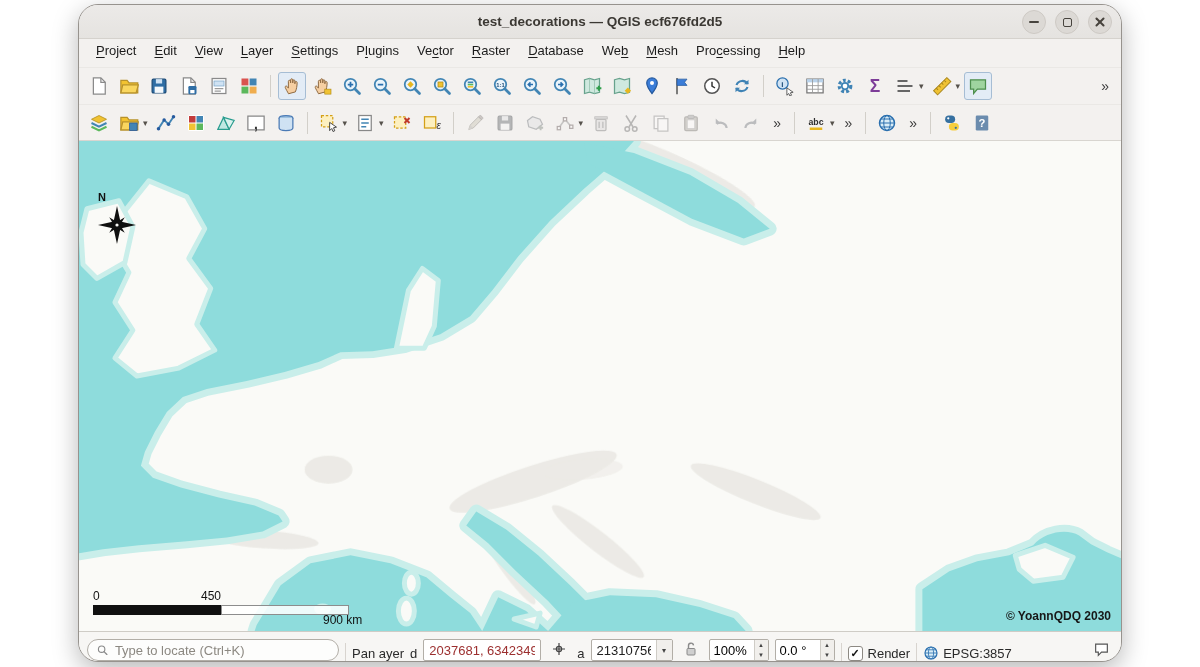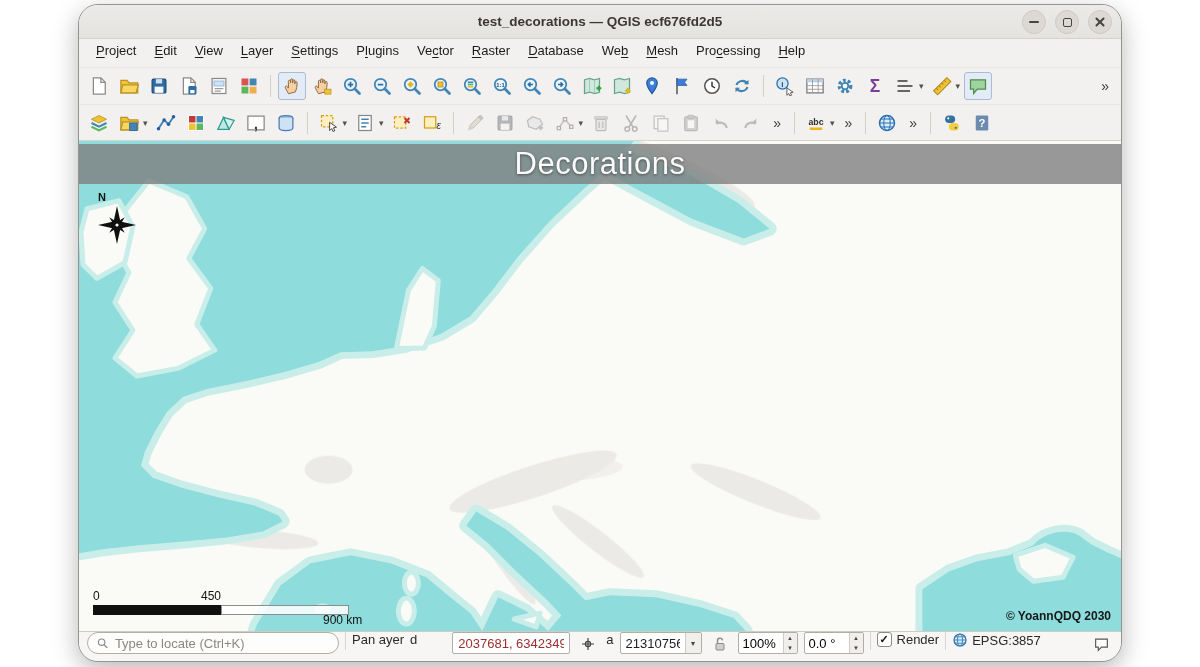--- a/index.html
+++ b/index.html
@@ -57,30 +57,30 @@
   .sb-0 { position:absolute; left:0; }
   .sb-450 { position:absolute; left:108px; }
   .sb-900 { position:absolute; left:230px; white-space:nowrap;margin-top:24px; }
   .sb-bar { display:flex; height:10px; margin-top:1px; }
   .sb-seg1 { width:128px; background:#101010; }
   .sb-seg2 { width:128px; background:rgba(255,255,255,.85); border:1px solid #8d8d8d; }
   .copyright { position:absolute; right:10px; bottom:8px; font-size:12px; font-weight:bold; color:#171717; }
 
   
   .statusbar { flex:0 0 30px; background:#f7f6f4; border-top:1px solid #cfccc6;
-    display:flex; align-items:flex-start; gap:6px; padding:0 8px; font-size:13px; color:#2a2a2a; }
+    display:flex; align-items:flex-end; gap:6px; padding:0 8px; font-size:13px; color:#2a2a2a; }
   .locator { display:flex; align-items:center; gap:6px; width:252px; height:22px;
     border:1px solid #b2aea7; border-radius:11px; background:#fdfdfc; padding:0 8px; flex:0 0 252px; }
   .locator input { border:none; outline:none; background:transparent; font-size:13px; color:#333; width:100%; font-family:inherit; }
   .locator input::placeholder { color:#8c8881; }
   .sb-sep { width:1px; height:18px; background:#d8d4cf; flex:0 0 1px; }
   .sb-label { white-space:nowrap; }
   .sb-input { height:22px; border:1px solid #b2aea7; border-radius:2px; background:#fff;
     padding:0 5px; font-size:13px; font-family:inherit; outline:none; }
-  .coord { width:118px; color:#9c2f2f; text-align:center;margin-left:29px; }
+  .coord { width:118px; color:#9c2f2f; text-align:center; }
   .iconbtn { width:24px; height:24px; display:flex; align-items:center; justify-content:center;
     background:transparent; border:1px solid transparent; border-radius:3px; cursor:pointer; padding:0; }
   .combo, .spin { display:flex; align-items:center; border:1px solid #b2aea7; border-radius:2px; background:#fff; height:22px; overflow:hidden; }
   .combo input { width:64px; border:none; outline:none; padding:0 5px; font:inherit; color:#222; }
   .combo .arrow { width:16px; height:100%; border-left:1px solid #cfccc6; display:flex; align-items:center;
     justify-content:center; font-size:8px; color:#444; background:#f1efec; cursor:pointer; }
   .spin input { width:44px; border:none; outline:none; padding:0 4px; font:inherit; color:#000000; }
   .spin .arrows { display:flex; flex-direction:column; width:14px; border-left:1px solid #cfccc6; background:#f1efec; height:100%; }
   .spin .arrows span { flex:1; font-size:6px; line-height:1; display:flex; align-items:center; justify-content:center; color:#444; cursor:pointer; }
   .renderbox { display:flex; align-items:center; gap:5px; }
@@ -721,23 +721,20 @@
         <path d="M8 68 L40 60 L54 86 L46 122 L18 138 L4 124 L2 92 Z"></path>
         <path d="M318 208 L330 150 L344 128 L360 140 L356 186 L346 208 Z"></path>
         <path d="M938 416 L968 406 L996 418 L986 438 L956 442 L942 430 Z"></path>
         <ellipse cx="333" cy="444" rx="7" ry="11"></ellipse>
         <ellipse cx="328" cy="472" rx="8" ry="13"></ellipse>
         <ellipse cx="244" cy="470" rx="6" ry="3"></ellipse>
         <path d="M436 480 L462 474 L458 488 Z"></path>
       </g>
     </svg>
 
-    <div class="banner">
-      <span>Decorations</span>
-    </div>
 
     <div class="north-wrap">
       <span class="north-n">N</span>
       <svg class="north-svg" viewBox="-24 -24 48 48">
         <path d="M0 -19 L3.4 -3.4 L19 0 L3.4 3.4 L0 19 L-3.4 3.4 L-19 0 L-3.4 -3.4 Z" fill="#101010"></path>
         <path d="M0 -11 L2.2 -2.2 L11 0 L2.2 2.2 L0 11 L-2.2 2.2 L-11 0 L-2.2 -2.2 Z" transform="rotate(45)" fill="#101010"></path>
         <circle cx="0" cy="0" r="1.6" fill="#fafaf7"></circle>
       </svg>
     </div>
 

